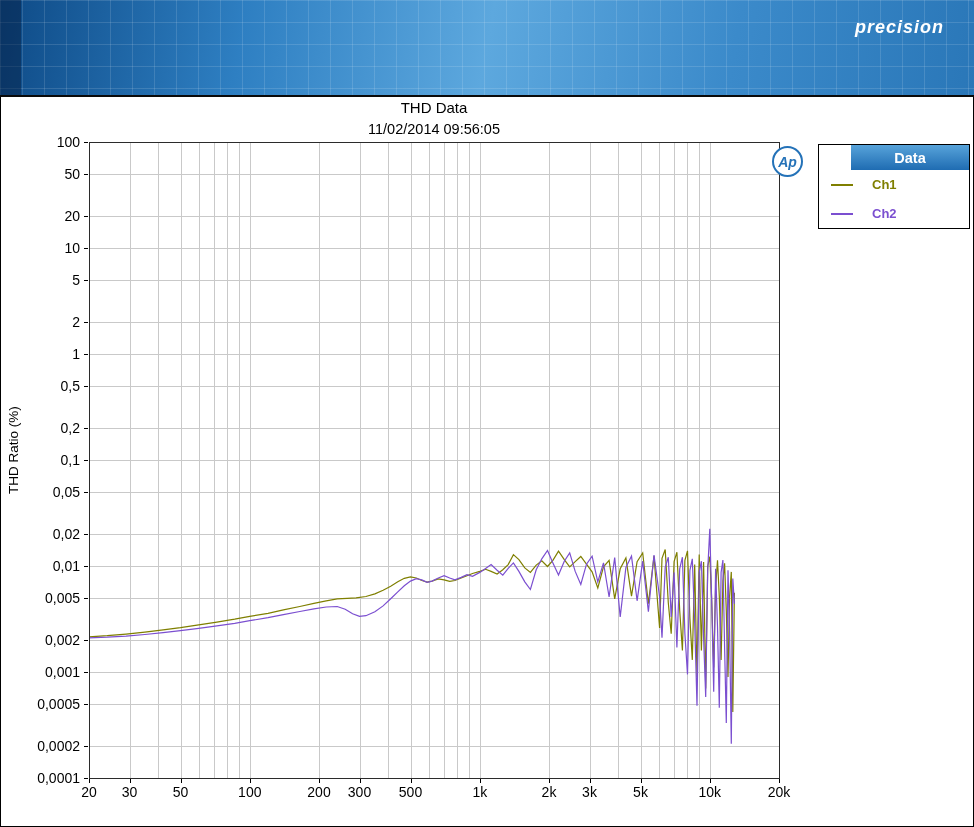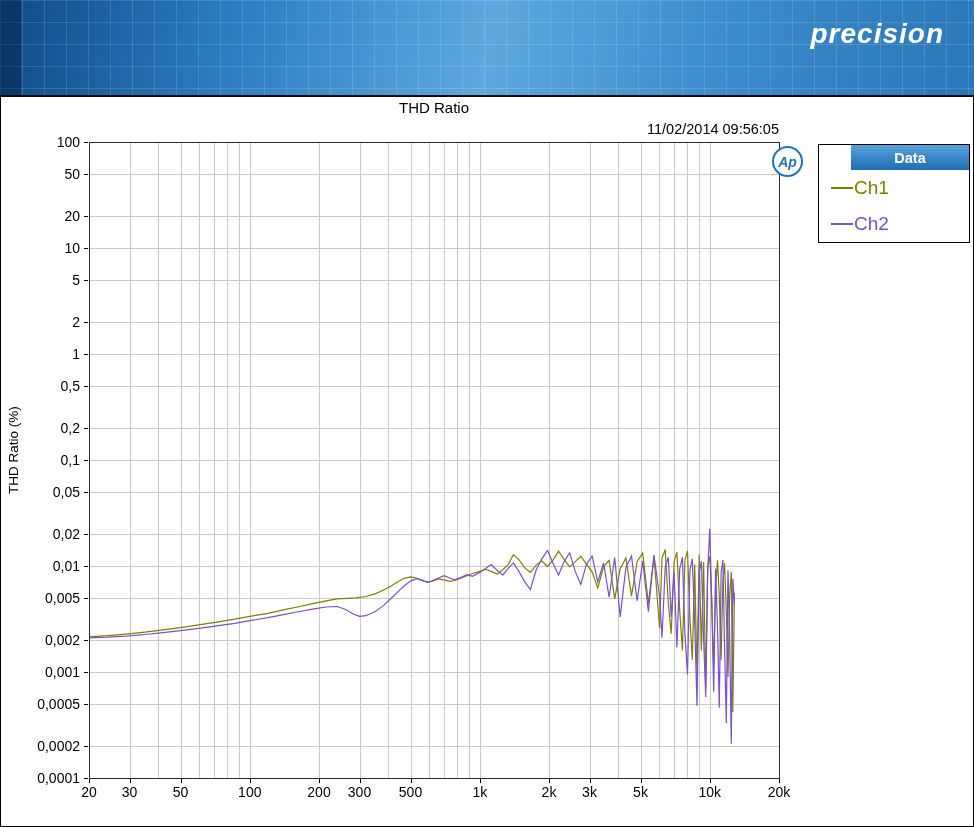--- a/index.html
+++ b/index.html
@@ -14,42 +14,42 @@
       repeating-linear-gradient(to right,rgba(255,255,255,.13) 0 1px,transparent 1px 22px),
       repeating-linear-gradient(to bottom,rgba(255,255,255,.13) 0 1px,transparent 1px 22px);}
   .left-strip{position:absolute;left:0;top:0;bottom:0;width:21px;background:rgba(5,26,60,.45);}
   .header-title{position:absolute;left:30px;top:32px;color:#ffffff;font-size:21px;font-weight:bold;
     letter-spacing:.4px;text-shadow:1px 1px 2px rgba(0,0,0,.45);}
   .brand{position:absolute;right:30px;top:17px;color:#fff;font-style:italic;}
   .brand-top{display:flex;align-items:flex-end;gap:7px;border-bottom:2px solid #fff;padding-bottom:2px;}
   .brand-line1{font-size:27px;font-weight:bold;line-height:1;letter-spacing:1px;}
   .bars{display:grid;grid-template-columns:repeat(4,7px);grid-auto-rows:4px;gap:2px;margin-bottom:2px;}
   .bars span{background:#fff;border-radius:1px;}
-  .brand-line2{font-size:28px;font-weight:bold;line-height:1.2;letter-spacing:1px;padding-left:26px;}
+  .brand-line2{font-size:18px;font-weight:bold;line-height:1.2;letter-spacing:1px;padding-left:26px;}
 
   
   .report{position:relative;width:974px;height:730px;background:#fff;box-sizing:border-box;
     border-left:1px solid #000;border-right:1px solid #000;border-bottom:1px solid #000;}
   svg#plot-svg{position:absolute;left:0;top:0;}
   svg text{font-family:"Liberation Sans",sans-serif;fill:#000;}
 
   .chart-title{position:absolute;left:88px;width:690px;top:2px;text-align:center;font-size:15px;color:#000;}
-  .timestamp{position:absolute;left:88px;width:690px;top:24px;text-align:right;font-size:14.5px;color:#000;}
+  .timestamp{position:absolute;left:88px;width:690px;top:24px;text-align:center;font-size:14.5px;color:#000;}
   .x-axis-label{position:absolute;left:88px;width:690px;top:704px;text-align:center;font-size:14.5px;color:#000;}
   .y-axis-label{position:absolute;left:-62px;top:345px;width:150px;height:16px;text-align:center;
     font-size:13.5px;color:#000;transform:rotate(-90deg);}
 
   .ap-badge{position:absolute;left:731px;top:49px;width:27px;height:27px;border:2px solid #2472b8;
     border-radius:50%;color:#2472b8;font-style:italic;font-weight:bold;font-size:14px;
     display:flex;align-items:center;justify-content:center;background:#fff;margin-left:40px;}
 
   .legend{position:absolute;left:817px;top:47px;width:150px;border:1px solid #000;background:#fff;}
   .legend-header{height:25px;background:linear-gradient(#57a3da,#1f6cb2);color:#fff;font-weight:bold;
     font-size:14.5px;display:flex;align-items:center;justify-content:center;margin-left:32px;}
-  .legend-row{display:flex;align-items:center;gap:1px;padding:7px 12px;font-size:19px;}
+  .legend-row{display:flex;align-items:center;gap:19px;padding:7px 12px;font-size:13px;font-weight:bold;}
   .legend-swatch{display:inline-block;width:22px;height:0;border-top:2px solid #000;}
 </style>
 </head>
 <body>
 
 <div class="header">
   <div class="grid-overlay"></div>
   <div class="left-strip"></div>
   <div class="brand">
     <div class="brand-line2">precision</div>
@@ -175,21 +175,21 @@
         <text x="79" y="474">0,01</text>
         <text x="79" y="505.909179540382">0,005</text>
         <text x="79" y="548.090820459618">0,002</text>
         <text x="79" y="580">0,001</text>
         <text x="79" y="611.909179540382">0,0005</text>
         <text x="79" y="654.090820459618">0,0002</text>
         <text x="79" y="686">0,0001</text>
       </g>
     </svg>
 
-  <div class="chart-title">THD Ratio</div>
+  <div class="chart-title">THD Data</div>
   <div class="timestamp">11/02/2014 09:56:05</div>
   <div class="y-axis-label">THD Ratio (%)</div>
   <div class="ap-badge">Ap</div>
 
   <div class="legend">
     <div class="legend-header">Data</div>
     <div id="legend-body">
         <div class="legend-row">
           <span class="legend-swatch" style="border-top-color: rgb(127, 127, 0);"></span>
           <span style="color: rgb(127, 127, 0);">Ch1</span>

